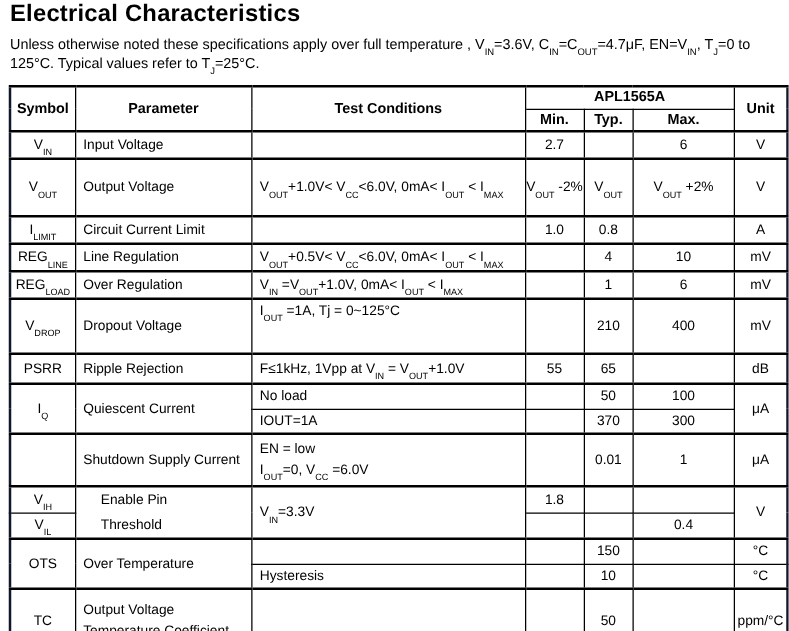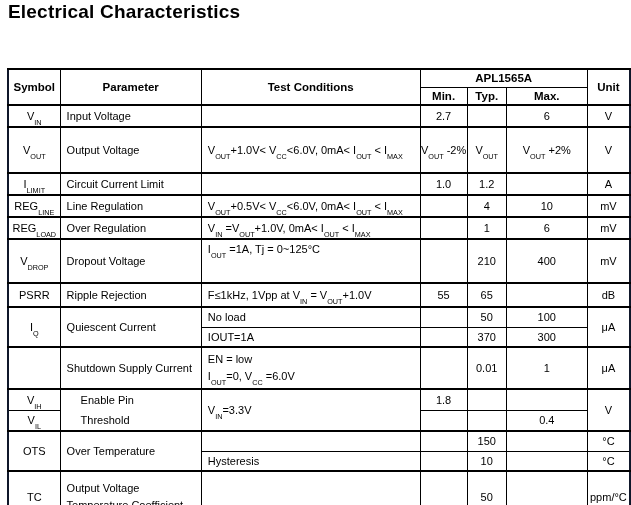--- a/index.html
+++ b/index.html
@@ -36,20 +36,21 @@
   .h24 { height:24px; } .h42 { height:42px; } .h44 { height:44px; }
   .h52 { height:52px; }
   tr.grp td, tr.grp th { border-top-width:2px; }
 </style>
 </head>
 <body>
 
 <div class="page">
 
   <h1 class="title">Electrical Characteristics</h1>
+  <p class="subtitle">Unless otherwise noted these specifications apply over full temperature , V<sub>IN</sub>=3.6V, C<sub>IN</sub>=C<sub>OUT</sub>=4.7μF, EN=V<sub>IN</sub>, T<sub>J</sub>=0 to<br>125°C. Typical values refer to T<sub>J</sub>=25°C.</p>
 
   <table class="spec">
     <colgroup>
       <col style="width:55px">
         <col style="width:144px">
         <col style="width:229px">
       <col style="width:48px">
         <col style="width:50px">
         <col style="width:49px">
         <col style="width:43px">
@@ -87,21 +88,21 @@
       <td style="padding:0">V<sub>OUT</sub></td>
       <td style="padding:16px">V<sub>OUT</sub> +2%</td>
       <td>V</td>
     </tr>
 
     <tr class="h22 grp">
       <td>I<sub>LIMIT</sub></td>
       <td class="par">Circuit Current Limit</td>
       <td class="cond"></td>
       <td>1.0</td>
-      <td>1.2</td>
+      <td>0.8</td>
       <td></td>
       <td>A</td>
     </tr>
 
     <tr class="h22 grp">
       <td>REG<sub>LINE</sub></td>
       <td class="par">Line Regulation</td>
       <td class="cond">V<sub>OUT</sub>+0.5V&lt; V<sub>CC</sub>&lt;6.0V, 0mA&lt; I<sub>OUT</sub> &lt; I<sub>MAX</sub></td>
       <td></td>
       <td>4</td>

